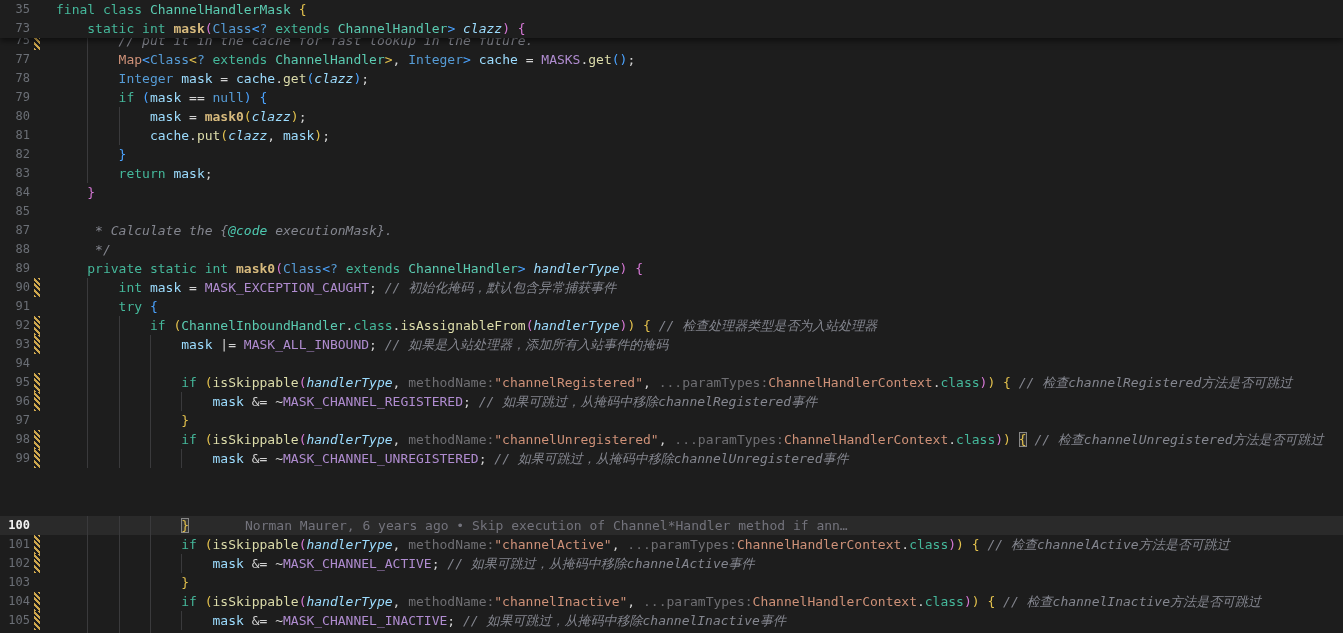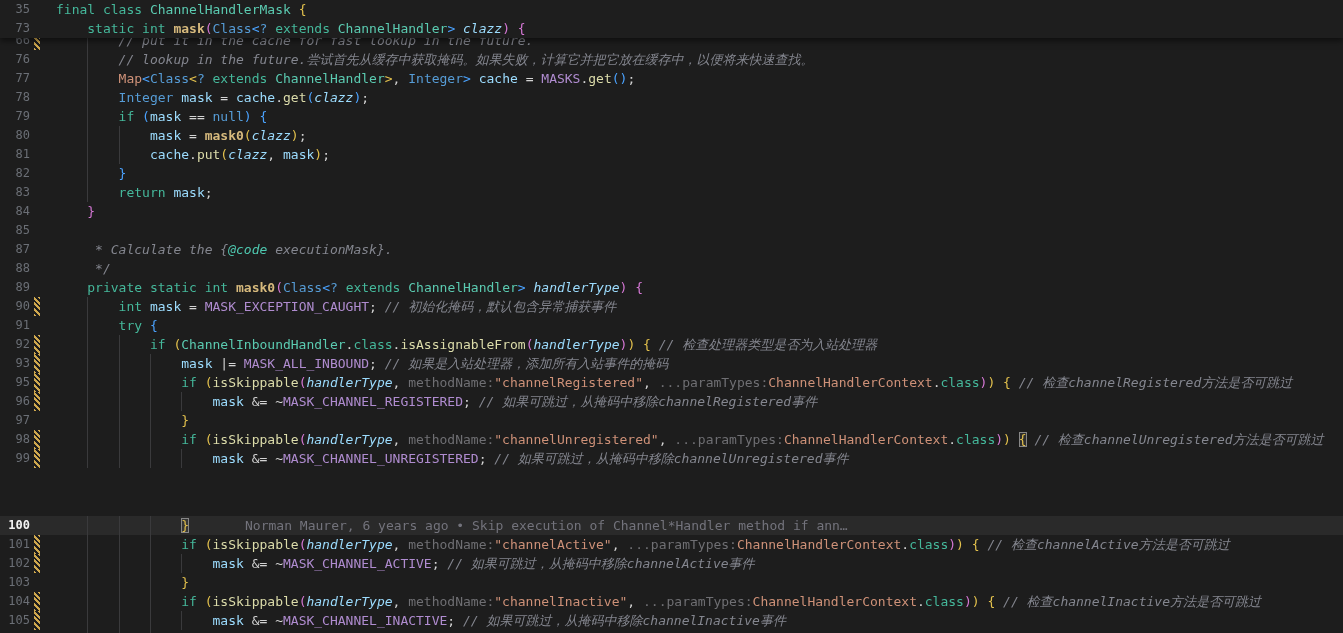--- a/index.html
+++ b/index.html
@@ -43,38 +43,38 @@
   #sticky{
     position:absolute;top:0;left:0;right:0;height:38px;z-index:5;
     background:#1e1e1e;box-shadow:0 3px 6px rgba(0,0,0,.5);
   }
 </style>
 </head>
 <body>
 
 <div id="editor">
   <div id="scroll-content">
-      <div class="row"><span class="ln">66</span><span class="mk on"></span><span class="code"><span class="ind" style="width: 8ch;"><span class="guide" style="left: 4ch;"></span></span><span class="cm">// put it in the cache for fast lookup in the future.</span></span></div>
-      <div class="row"><span class="ln">76</span><span class="mk"></span><span class="code"><span class="ind" style="width: 8ch;"><span class="guide" style="left: 4ch;"></span></span><span class="cm">// lookup in the future.尝试首先从缓存中获取掩码。如果失败，计算它并把它放在缓存中，以便将来快速查找。</span></span></div>
+      <div class="row"><span class="ln">75</span><span class="mk on"></span><span class="code"><span class="ind" style="width: 8ch;"><span class="guide" style="left: 4ch;"></span></span><span class="cm">// put it in the cache for fast lookup in the future.</span></span></div>
       <div class="row"><span class="ln">77</span><span class="mk"></span><span class="code"><span class="ind" style="width: 8ch;"><span class="guide" style="left: 4ch;"></span></span><span class="tyO">Map</span><span class="b3">&lt;</span><span class="tyB">Class</span><span class="b1">&lt;</span><span class="tyB">?</span><span class="op"> </span><span class="kw">extends</span><span class="op"> </span><span class="tyT">ChannelHandler</span><span class="b1">&gt;</span><span class="op">, </span><span class="tyB">Integer</span><span class="b3">&gt;</span><span class="op"> </span><span class="va">cache</span><span class="op"> = </span><span class="cst">MASKS</span><span class="op">.</span><span class="fn">get</span><span class="b3">(</span><span class="b3">)</span><span class="op">;</span></span></div>
       <div class="row"><span class="ln">78</span><span class="mk"></span><span class="code"><span class="ind" style="width: 8ch;"><span class="guide" style="left: 4ch;"></span></span><span class="tyB">Integer</span><span class="op"> </span><span class="va">mask</span><span class="op"> = </span><span class="va">cache</span><span class="op">.</span><span class="fn">get</span><span class="b3">(</span><span class="pa">clazz</span><span class="b3">)</span><span class="op">;</span></span></div>
       <div class="row"><span class="ln">79</span><span class="mk"></span><span class="code"><span class="ind" style="width: 8ch;"><span class="guide" style="left: 4ch;"></span></span><span class="kw">if</span><span class="op"> </span><span class="b3">(</span><span class="va">mask</span><span class="op"> == </span><span class="tyB">null</span><span class="b3">)</span><span class="op"> </span><span class="b3">{</span></span></div>
       <div class="row"><span class="ln">80</span><span class="mk"></span><span class="code"><span class="ind" style="width: 12ch;"><span class="guide" style="left: 4ch;"></span><span class="guide" style="left: 8ch;"></span></span><span class="va">mask</span><span class="op"> = </span><span class="fnD">mask0</span><span class="b1">(</span><span class="pa">clazz</span><span class="b1">)</span><span class="op">;</span></span></div>
       <div class="row"><span class="ln">81</span><span class="mk"></span><span class="code"><span class="ind" style="width: 12ch;"><span class="guide" style="left: 4ch;"></span><span class="guide" style="left: 8ch;"></span></span><span class="va">cache</span><span class="op">.</span><span class="fn">put</span><span class="b1">(</span><span class="pa">clazz</span><span class="op">, </span><span class="va">mask</span><span class="b1">)</span><span class="op">;</span></span></div>
       <div class="row"><span class="ln">82</span><span class="mk"></span><span class="code"><span class="ind" style="width: 8ch;"><span class="guide" style="left: 4ch;"></span></span><span class="b3">}</span></span></div>
       <div class="row"><span class="ln">83</span><span class="mk"></span><span class="code"><span class="ind" style="width: 8ch;"><span class="guide" style="left: 4ch;"></span></span><span class="kw">return</span><span class="op"> </span><span class="va">mask</span><span class="op">;</span></span></div>
       <div class="row"><span class="ln">84</span><span class="mk"></span><span class="code"><span class="ind" style="width: 4ch;"></span><span class="b2">}</span></span></div>
       <div class="row"><span class="ln">85</span><span class="mk"></span><span class="code"><span class="ind" style="width: 0ch;"></span></span></div>
       <div class="row"><span class="ln">87</span><span class="mk"></span><span class="code"><span class="ind" style="width: 4ch;"></span><span class="cm"> * Calculate the {</span><span class="dt">@code</span><span class="cm"> executionMask}.</span></span></div>
       <div class="row"><span class="ln">88</span><span class="mk"></span><span class="code"><span class="ind" style="width: 4ch;"></span><span class="cm"> */</span></span></div>
       <div class="row"><span class="ln">89</span><span class="mk"></span><span class="code"><span class="ind" style="width: 4ch;"></span><span class="kw">private</span><span class="op"> </span><span class="kw">static</span><span class="op"> </span><span class="kw">int</span><span class="op"> </span><span class="fnD">mask0</span><span class="b2">(</span><span class="tyB">Class</span><span class="b3">&lt;</span><span class="tyB">?</span><span class="op"> </span><span class="kw">extends</span><span class="op"> </span><span class="tyT">ChannelHandler</span><span class="b3">&gt;</span><span class="op"> </span><span class="pa">handlerType</span><span class="b2">)</span><span class="op"> </span><span class="b2">{</span></span></div>
       <div class="row"><span class="ln">90</span><span class="mk on"></span><span class="code"><span class="ind" style="width: 8ch;"><span class="guide" style="left: 4ch;"></span></span><span class="kw">int</span><span class="op"> </span><span class="va">mask</span><span class="op"> = </span><span class="cst">MASK_EXCEPTION_CAUGHT</span><span class="op">; </span><span class="cm">// 初始化掩码，默认包含异常捕获事件</span></span></div>
       <div class="row"><span class="ln">91</span><span class="mk"></span><span class="code"><span class="ind" style="width: 8ch;"><span class="guide" style="left: 4ch;"></span></span><span class="kw">try</span><span class="op"> </span><span class="b3">{</span></span></div>
       <div class="row"><span class="ln">92</span><span class="mk on"></span><span class="code"><span class="ind" style="width: 12ch;"><span class="guide" style="left: 4ch;"></span><span class="guide" style="left: 8ch;"></span></span><span class="kw">if</span><span class="op"> </span><span class="b1">(</span><span class="tyT">ChannelInboundHandler</span><span class="op">.</span><span class="kw">class</span><span class="op">.</span><span class="fn">isAssignableFrom</span><span class="b2">(</span><span class="pa">handlerType</span><span class="b2">)</span><span class="b1">)</span><span class="op"> </span><span class="b1">{</span><span class="op"> </span><span class="cm">// 检查处理器类型是否为入站处理器</span></span></div>
       <div class="row"><span class="ln">93</span><span class="mk on"></span><span class="code"><span class="ind" style="width: 16ch;"><span class="guide" style="left: 4ch;"></span><span class="guide" style="left: 8ch;"></span><span class="guide" style="left: 12ch;"></span></span><span class="va">mask</span><span class="op"> </span><span class="op">|=</span><span class="op"> </span><span class="cst">MASK_ALL_INBOUND</span><span class="op">; </span><span class="cm">// 如果是入站处理器，添加所有入站事件的掩码</span></span></div>
+      <div class="row"><span class="ln">94</span><span class="mk"></span><span class="code"><span class="ind" style="width: 16ch;"><span class="guide" style="left: 4ch;"></span><span class="guide" style="left: 8ch;"></span><span class="guide" style="left: 12ch;"></span></span></span></div>
       <div class="row"><span class="ln">95</span><span class="mk on"></span><span class="code"><span class="ind" style="width: 16ch;"><span class="guide" style="left: 4ch;"></span><span class="guide" style="left: 8ch;"></span><span class="guide" style="left: 12ch;"></span></span><span class="kw">if</span><span class="op"> </span><span class="b1">(</span><span class="fn">isSkippable</span><span class="b2">(</span><span class="pa">handlerType</span><span class="op">, </span><span class="inl">methodName:</span><span class="str">"channelRegistered"</span><span class="op">, </span><span class="inl">...paramTypes:</span><span class="tyO">ChannelHandlerContext</span><span class="op">.</span><span class="kw">class</span><span class="b2">)</span><span class="b1">)</span><span class="op"> </span><span class="b1">{</span><span class="op"> </span><span class="cm">// 检查channelRegistered方法是否可跳过</span></span></div>
       <div class="row"><span class="ln">96</span><span class="mk on"></span><span class="code"><span class="ind" style="width: 20ch;"><span class="guide" style="left: 4ch;"></span><span class="guide" style="left: 8ch;"></span><span class="guide" style="left: 12ch;"></span><span class="guide" style="left: 16ch;"></span></span><span class="va">mask</span><span class="op"> </span><span class="op">&amp;=</span><span class="op"> ~</span><span class="cst">MASK_CHANNEL_REGISTERED</span><span class="op">; </span><span class="cm">// 如果可跳过，从掩码中移除channelRegistered事件</span></span></div>
       <div class="row"><span class="ln">97</span><span class="mk"></span><span class="code"><span class="ind" style="width: 16ch;"><span class="guide" style="left: 4ch;"></span><span class="guide" style="left: 8ch;"></span><span class="guide" style="left: 12ch;"></span></span><span class="b1">}</span></span></div>
       <div class="row"><span class="ln">98</span><span class="mk on"></span><span class="code"><span class="ind" style="width: 16ch;"><span class="guide" style="left: 4ch;"></span><span class="guide" style="left: 8ch;"></span><span class="guide" style="left: 12ch;"></span></span><span class="kw">if</span><span class="op"> </span><span class="b1">(</span><span class="fn">isSkippable</span><span class="b2">(</span><span class="pa">handlerType</span><span class="op">, </span><span class="inl">methodName:</span><span class="str">"channelUnregistered"</span><span class="op">, </span><span class="inl">...paramTypes:</span><span class="tyO">ChannelHandlerContext</span><span class="op">.</span><span class="kw">class</span><span class="b2">)</span><span class="b1">)</span><span class="op"> </span><span class="b1 bm">{</span><span class="op"> </span><span class="cm">// 检查channelUnregistered方法是否可跳过</span></span></div>
       <div class="row"><span class="ln">99</span><span class="mk on"></span><span class="code"><span class="ind" style="width: 20ch;"><span class="guide" style="left: 4ch;"></span><span class="guide" style="left: 8ch;"></span><span class="guide" style="left: 12ch;"></span><span class="guide" style="left: 16ch;"></span></span><span class="va">mask</span><span class="op"> </span><span class="op">&amp;=</span><span class="op"> ~</span><span class="cst">MASK_CHANNEL_UNREGISTERED</span><span class="op">; </span><span class="cm">// 如果可跳过，从掩码中移除channelUnregistered事件</span></span></div>
       <div class="row cur"><span class="ln">100</span><span class="mk"></span><span class="code"><span class="ind" style="width: 16ch;"><span class="guide" style="left: 4ch;"></span><span class="guide" style="left: 8ch;"></span><span class="guide" style="left: 12ch;"></span></span><span class="b1 bm">}</span><span class="blame">Norman Maurer, 6 years ago • Skip execution of Channel*Handler method if ann…</span></span></div>
       <div class="row"><span class="ln">101</span><span class="mk on"></span><span class="code"><span class="ind" style="width: 16ch;"><span class="guide" style="left: 4ch;"></span><span class="guide" style="left: 8ch;"></span><span class="guide" style="left: 12ch;"></span></span><span class="kw">if</span><span class="op"> </span><span class="b1">(</span><span class="fn">isSkippable</span><span class="b2">(</span><span class="pa">handlerType</span><span class="op">, </span><span class="inl">methodName:</span><span class="str">"channelActive"</span><span class="op">, </span><span class="inl">...paramTypes:</span><span class="tyO">ChannelHandlerContext</span><span class="op">.</span><span class="kw">class</span><span class="b2">)</span><span class="b1">)</span><span class="op"> </span><span class="b1">{</span><span class="op"> </span><span class="cm">// 检查channelActive方法是否可跳过</span></span></div>
       <div class="row"><span class="ln">102</span><span class="mk on"></span><span class="code"><span class="ind" style="width: 20ch;"><span class="guide" style="left: 4ch;"></span><span class="guide" style="left: 8ch;"></span><span class="guide" style="left: 12ch;"></span><span class="guide" style="left: 16ch;"></span></span><span class="va">mask</span><span class="op"> </span><span class="op">&amp;=</span><span class="op"> ~</span><span class="cst">MASK_CHANNEL_ACTIVE</span><span class="op">; </span><span class="cm">// 如果可跳过，从掩码中移除channelActive事件</span></span></div>
       <div class="row"><span class="ln">103</span><span class="mk"></span><span class="code"><span class="ind" style="width: 16ch;"><span class="guide" style="left: 4ch;"></span><span class="guide" style="left: 8ch;"></span><span class="guide" style="left: 12ch;"></span></span><span class="b1">}</span></span></div>
       <div class="row"><span class="ln">104</span><span class="mk on"></span><span class="code"><span class="ind" style="width: 16ch;"><span class="guide" style="left: 4ch;"></span><span class="guide" style="left: 8ch;"></span><span class="guide" style="left: 12ch;"></span></span><span class="kw">if</span><span class="op"> </span><span class="b1">(</span><span class="fn">isSkippable</span><span class="b2">(</span><span class="pa">handlerType</span><span class="op">, </span><span class="inl">methodName:</span><span class="str">"channelInactive"</span><span class="op">, </span><span class="inl">...paramTypes:</span><span class="tyO">ChannelHandlerContext</span><span class="op">.</span><span class="kw">class</span><span class="b2">)</span><span class="b1">)</span><span class="op"> </span><span class="b1">{</span><span class="op"> </span><span class="cm">// 检查channelInactive方法是否可跳过</span></span></div>

